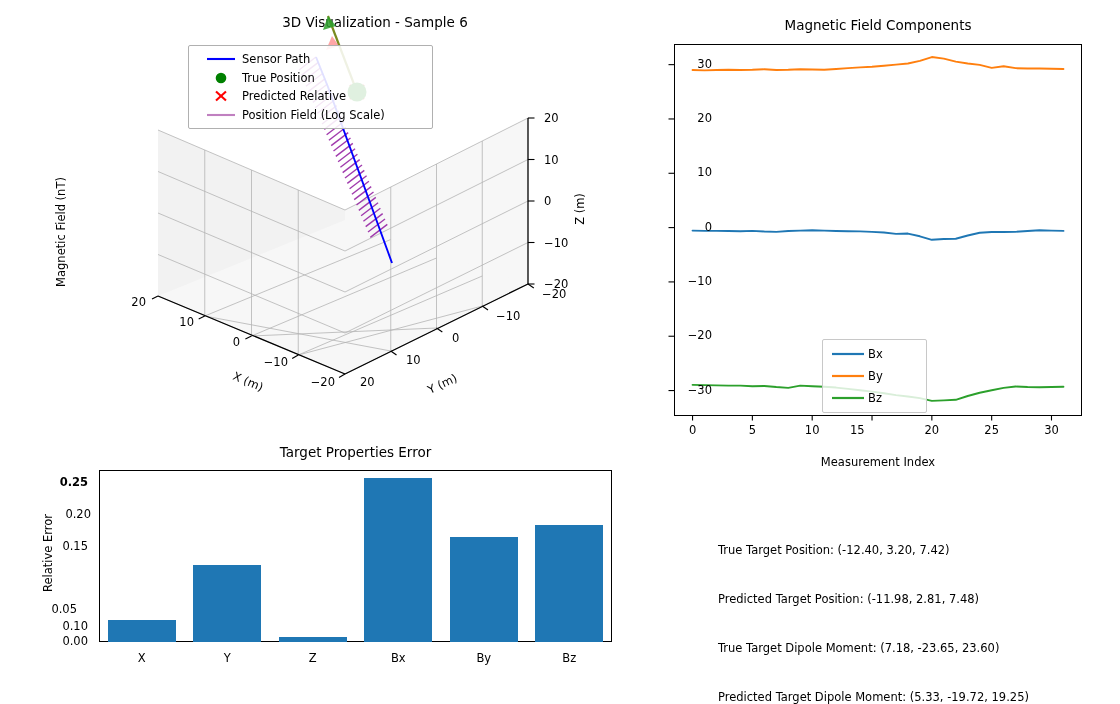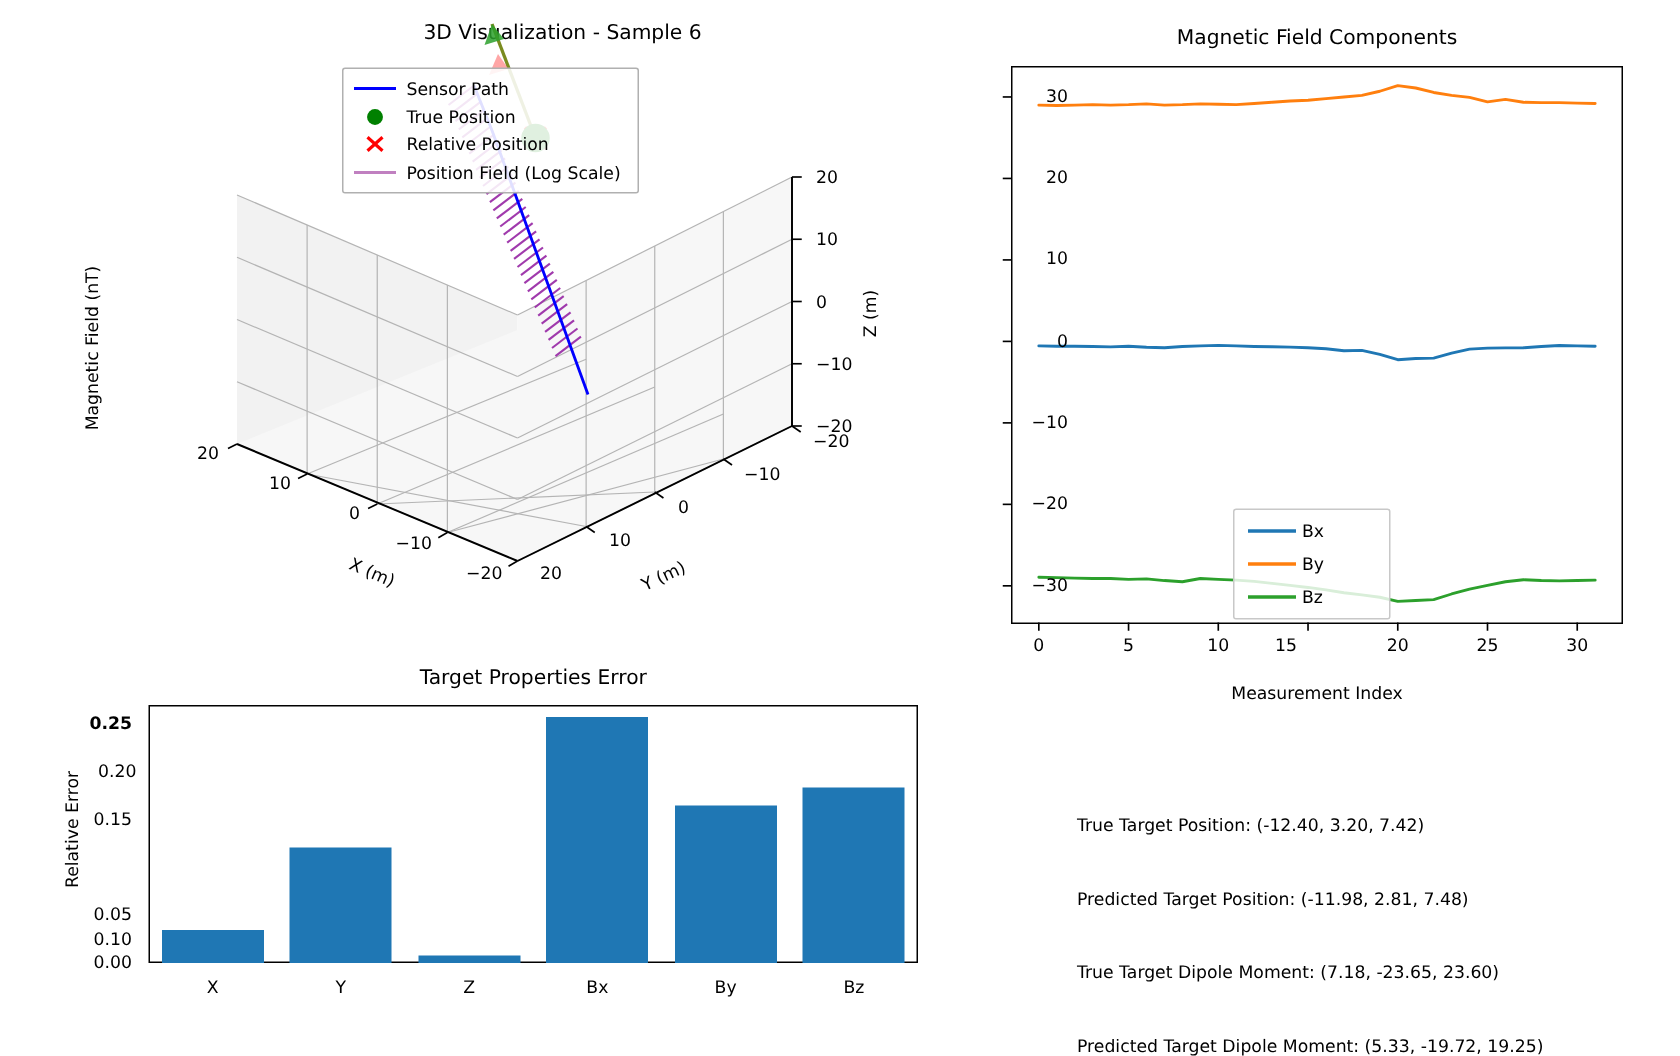--- a/index.html
+++ b/index.html
@@ -11,23 +11,23 @@
   .fig{position:absolute;inset:0;}
   .abs{position:absolute;}
   .ttl{font-size:13.5px;text-align:center;color:#000;}
   .tick{font-size:11.5px;color:#000;white-space:nowrap;}
   .axlab{font-size:11.5px;color:#000;white-space:nowrap;}
   svg{display:block;overflow:visible;}
 
   
   #panel3d{left:110px;top:14px;width:530px;height:410px;}
   #legend3d{
-    position:absolute;left:188px;top:45px;width:198px;
+    position:absolute;left:188px;top:45px;width:245px;
     background:rgba(255,255,255,.88);border:1px solid #b0b0b0;border-radius:2px;
-    padding:4px 0;box-sizing:border-box;z-index:30;margin-left:40px;
+    padding:4px 11px;box-sizing:border-box;z-index:30;
   }
   .lg-row{display:flex;align-items:center;height:18.5px;}
   .lg-key{width:42px;display:flex;align-items:center;justify-content:center;flex:0 0 42px;}
   .lg-txt{font-size:11.5px;color:#000;white-space:nowrap;}
 
   
   #panelLine{left:674px;top:44px;width:408px;height:372px;}
   #lineBox{position:absolute;inset:0;border:1.1px solid #000;box-sizing:border-box;}
   #legendLine{
     position:absolute;left:148px;top:295px;width:105px;
@@ -206,21 +206,21 @@
       </span>
       <span class="lg-txt">True Position</span>
     </div>
     <div class="lg-row">
       <span class="lg-key">
         <svg width="30" height="12">
           <line x1="10" y1="1.5" x2="20" y2="10.5" stroke="#ff0000" stroke-width="2.1"></line>
           <line x1="20" y1="1.5" x2="10" y2="10.5" stroke="#ff0000" stroke-width="2.1"></line>
         </svg>
       </span>
-      <span class="lg-txt">Relative Position</span>
+      <span class="lg-txt">Predicted Relative</span>
     </div>
     <div class="lg-row">
       <span class="lg-key">
         <svg width="30" height="10">
             <line x1="1" y1="5" x2="29" y2="5" stroke="#c080c0" stroke-width="2.1"></line>
           </svg>
       </span>
       <span class="lg-txt">Position Field (Log Scale)</span>
     </div>
   </div>
@@ -326,21 +326,21 @@
 
   <div class="abs" id="infoText">
     <div>True Target Position: (-12.40, 3.20, 7.42)</div>
     <div>Predicted Target Position: (-11.98, 2.81, 7.48)</div>
     <div>True Target Dipole Moment: (7.18, -23.65, 23.60)</div>
     <div>Predicted Target Dipole Moment: (5.33, -19.72, 19.25)</div>
     
   </div>
 
 <div class="tick abs" style="left: 33px; top: 634px; width: 55px; text-align: right;">0.00</div>
-    <div class="tick abs" style="left: 33px; top: 602.266px; width: 55px; text-align: right;">0.05</div>
+    <div class="tick abs" style="left: 22px; top: 602.266px; width: 55px; text-align: right;">0.05</div>
     <div class="tick abs" style="left: 33px; top: 570.531px; width: 55px; text-align: right; margin-top: 48px;">0.10</div>
     <div class="tick abs" style="left: 33px; top: 538.797px; width: 55px; text-align: right;">0.15</div>
     <div class="tick abs" style="left: 36px; top: 507.063px; width: 55px; text-align: right;">0.20</div>
     <div class="tick abs" style="left: 33px; top: 475.328px; width: 55px; text-align: right; font-weight: bold;">0.25</div>
     <div class="tick abs" style="left: 111.75px; top: 651px; width: 60px; text-align: center;">X</div>
     <div class="tick abs" style="left: 197.25px; top: 651px; width: 60px; text-align: center;">Y</div>
     <div class="tick abs" style="left: 282.75px; top: 651px; width: 60px; text-align: center;">Z</div>
     <div class="tick abs" style="left: 368.25px; top: 651px; width: 60px; text-align: center;">Bx</div>
     <div class="tick abs" style="left: 453.75px; top: 651px; width: 60px; text-align: center;">By</div>
     <div class="tick abs" style="left: 539.25px; top: 651px; width: 60px; text-align: center;">Bz</div>

